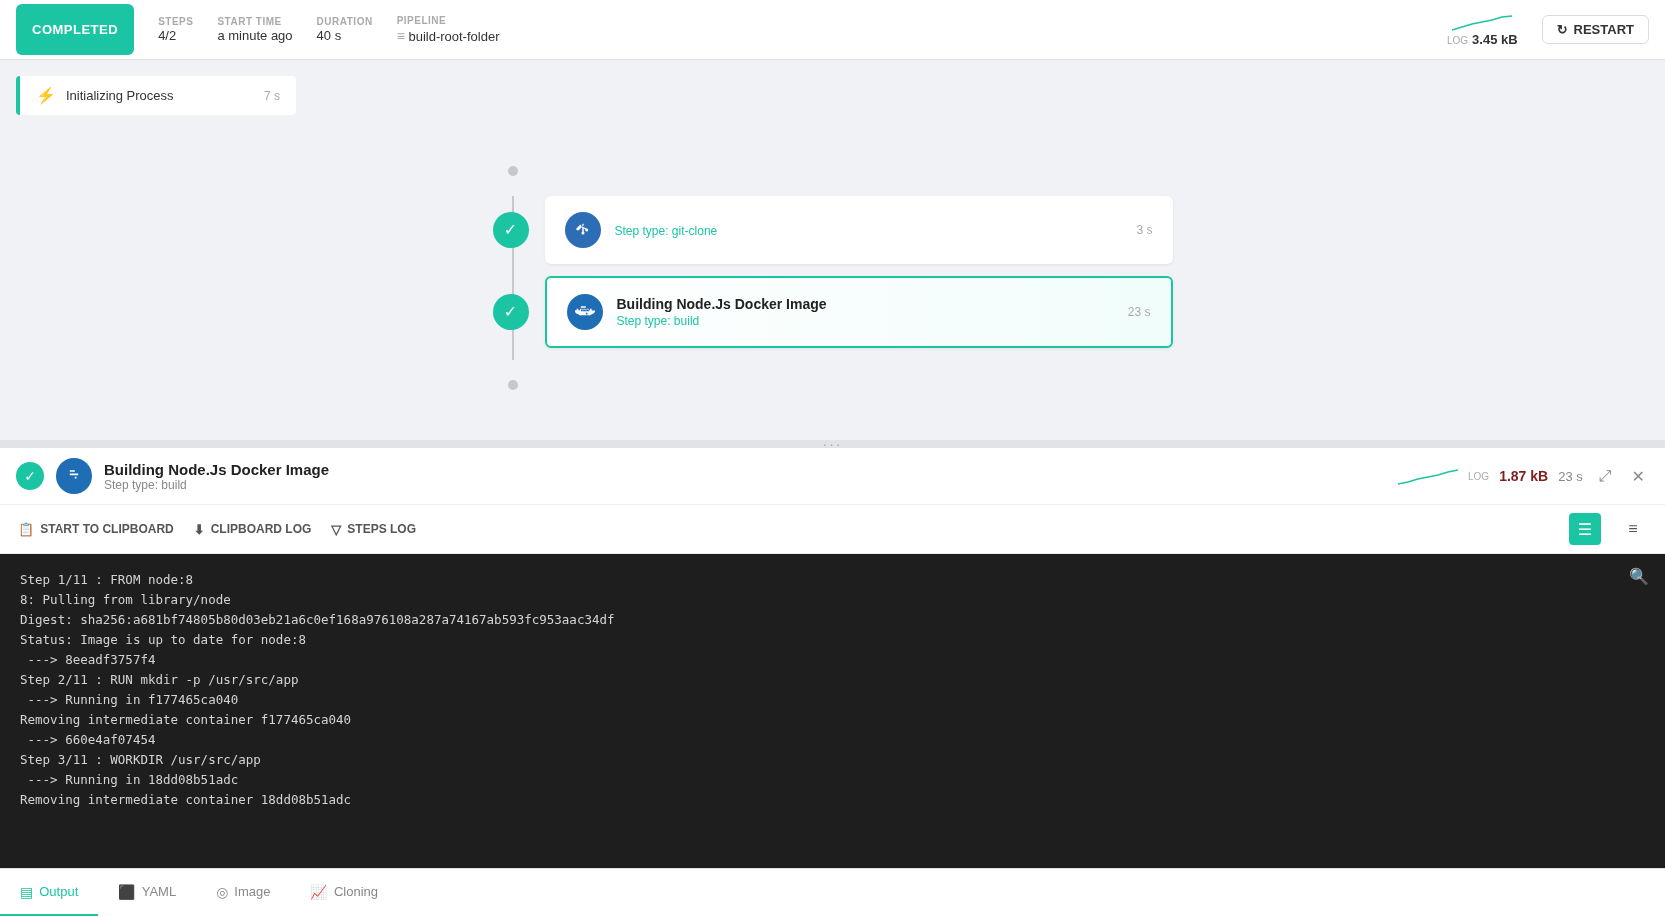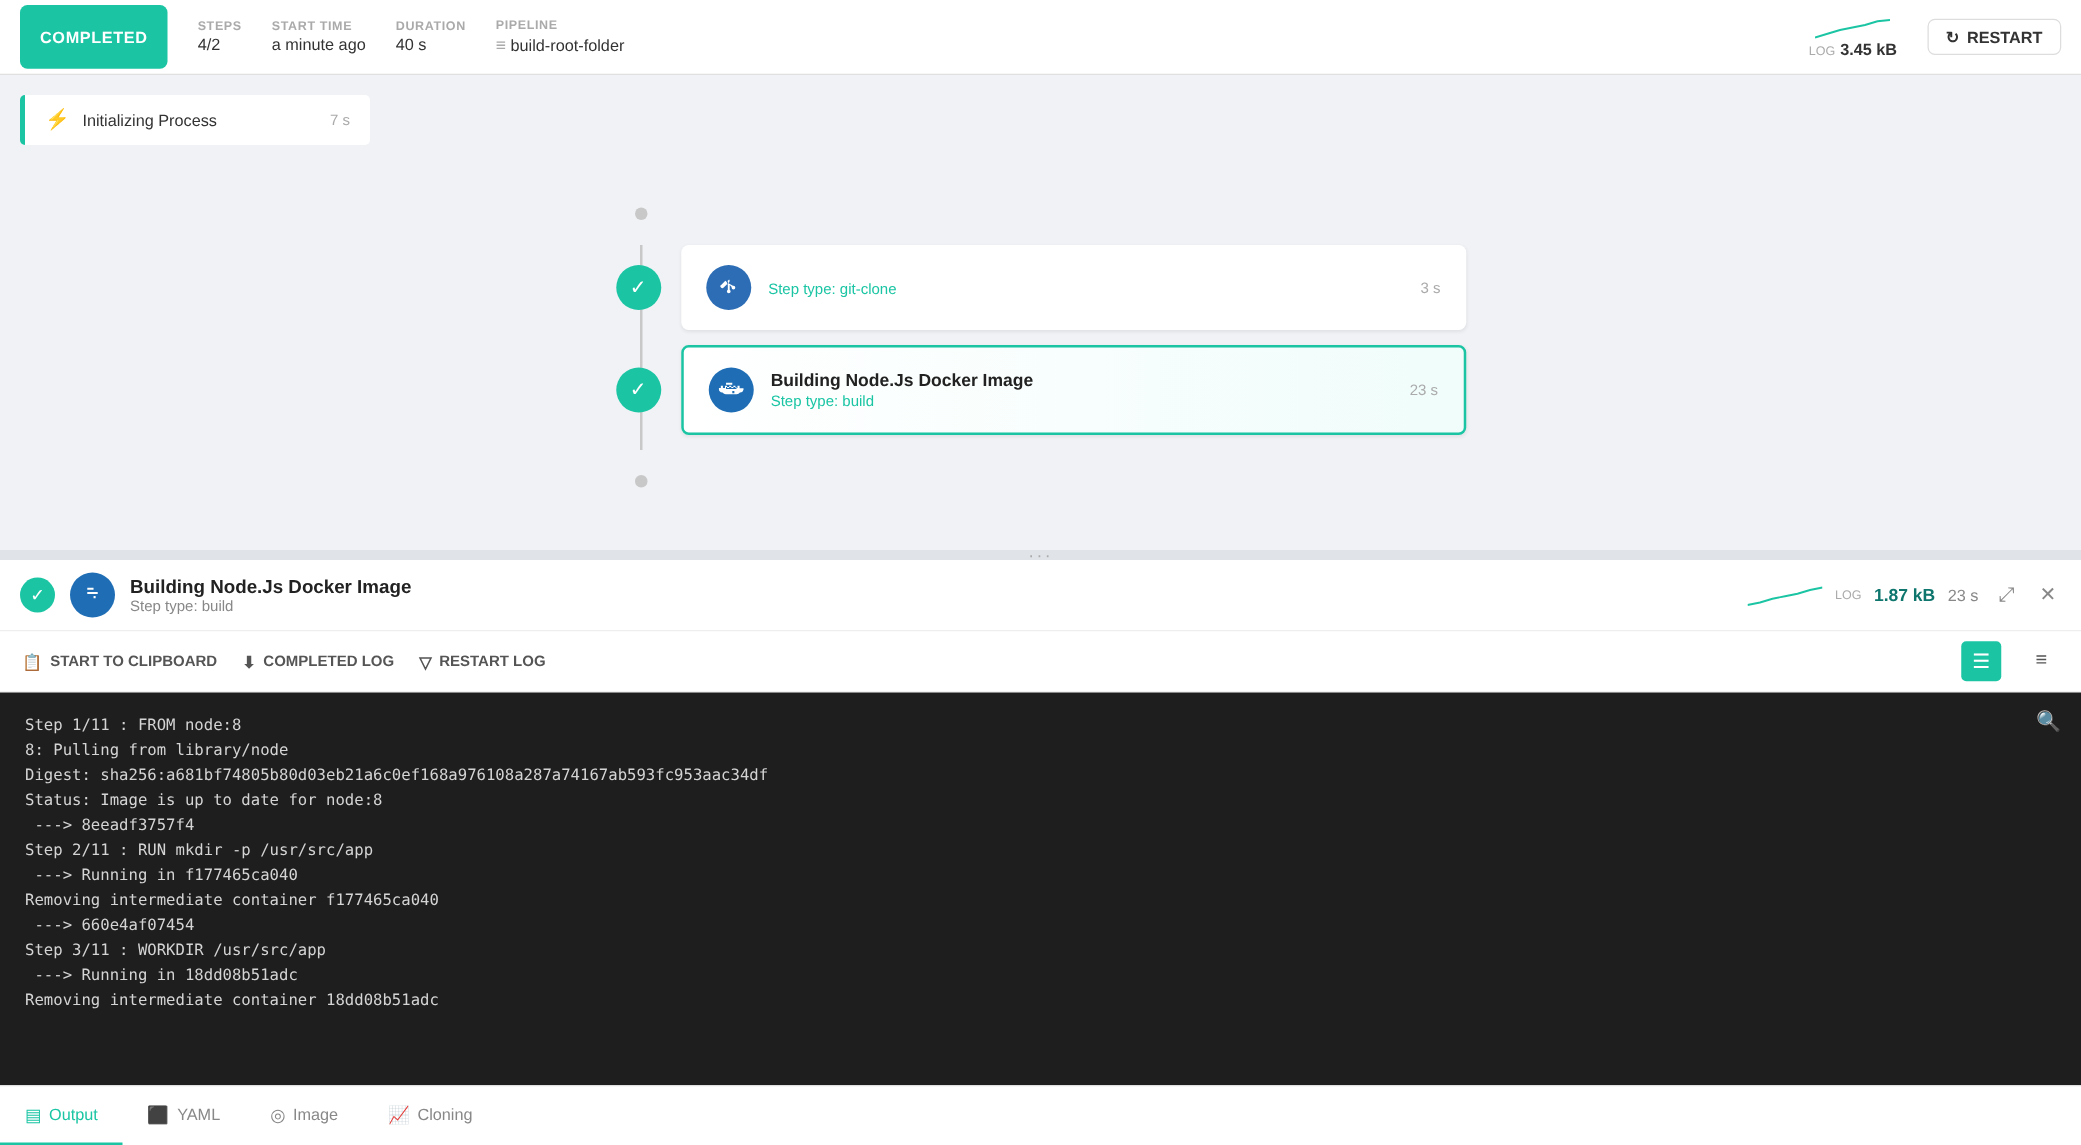--- a/index.html
+++ b/index.html
@@ -285,21 +285,21 @@
       width: 60px;
       height: 20px;
     }
     .log-right-meta {
       display: flex;
       align-items: center;
       gap: 10px;
       font-size: 12px;
       color: #aaa;
     }
-    .log-size-num { font-size: 14px; font-weight: 700; color: #0f766e; text-align: right; }
+    .log-size-num { font-size: 14px; font-weight: 700; color: #7f1d1d; text-align: right; }
     .log-duration { font-size: 13px; color: #888; }
 
     .expand-btn, .close-btn {
       border: none;
       background: none;
       cursor: pointer;
       color: #888;
       font-size: 16px;
       padding: 4px;
     }
@@ -526,25 +526,25 @@
     <button class="close-btn">✕</button>
   </div>
 
   <div class="log-toolbar">
     <button class="toolbar-btn">
       <span class="toolbar-icon">📋</span>
       <span>START TO CLIPBOARD</span>
     </button>
     <button class="toolbar-btn">
       <span class="toolbar-icon">⬇</span>
-      <span>COMPLETED LOG</span>
+      <span>CLIPBOARD LOG</span>
     </button>
     <button class="toolbar-btn">
       <span class="toolbar-icon">▽</span>
-      <span>RESTART LOG</span>
+      <span>STEPS LOG</span>
     </button>
     <div class="toolbar-spacer"></div>
     <button class="view-btn active" title="Wrap">☰</button>
     <button class="view-btn" title="List">≡</button>
   </div>
 
   <div class="terminal">
     <span class="terminal-search">🔍</span>
     <pre>Step 1/11 : FROM node:8
 8: Pulling from library/node

